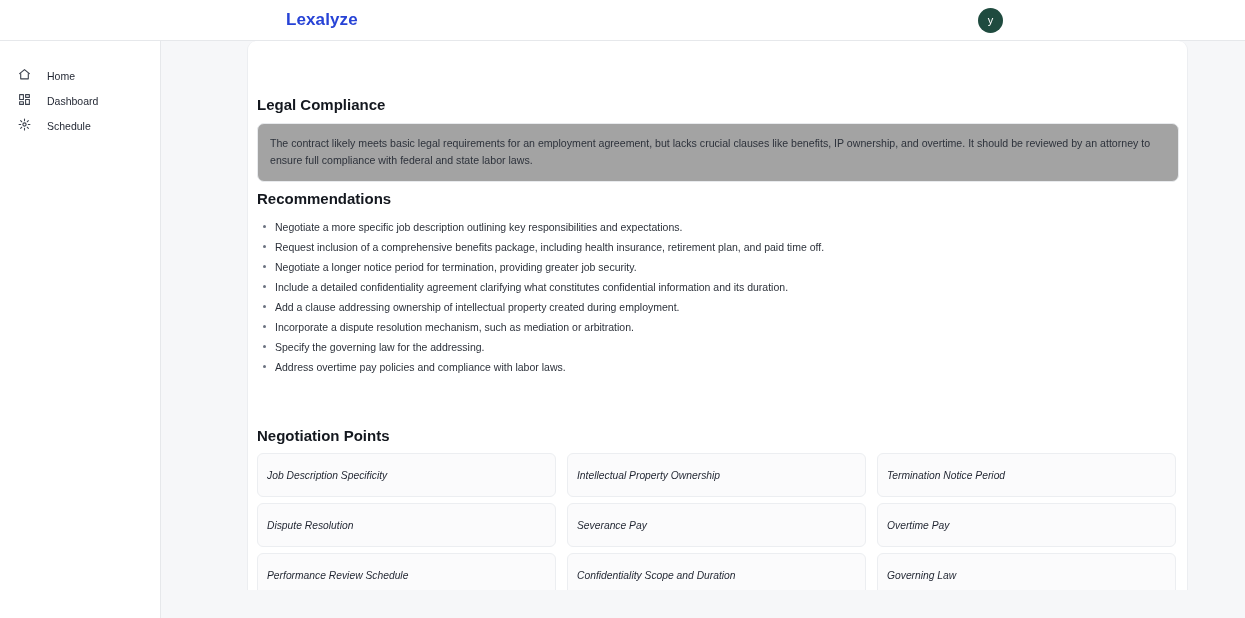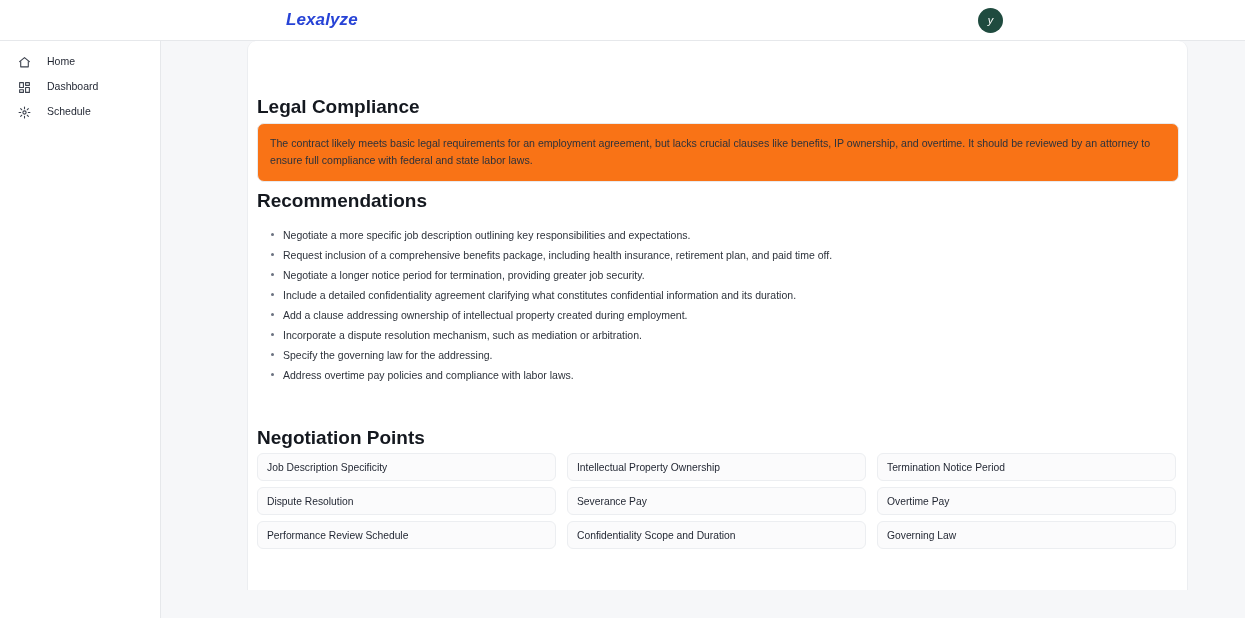--- a/index.html
+++ b/index.html
@@ -18,21 +18,20 @@
 
   
   .topbar {
     position: absolute;
     top: 0; left: 0;
     width: 1245px; height: 41px;
     background: #ffffff;
     border-bottom: 1px solid #e6e8eb;
     display: flex;
     align-items: center;
-    font-style: italic;
   }
   .brand {
     position: absolute;
     left: 286px;
     font-size: 17px;
     font-weight: bold;
     color: #2743d6;
     letter-spacing: 0.1px;
   }
   .avatar {
@@ -53,21 +52,21 @@
   .sidebar {
     position: absolute;
     top: 41px; left: 0;
     width: 161px; height: 577px;
     background: #ffffff;
     border-right: 1px solid #e6e8eb;
     padding-top: 15px;
   }
   .nav-item {
     display: flex;
-    align-items: flex-start;
+    align-items: flex-end;
     height: 25px;
     padding-left: 18px;
     gap: 16px;
     cursor: pointer;
     color: #1f2430;
   }
   .nav-icon {
     width: 13px; height: 13px;
     display: flex;
     align-items: center;
@@ -98,49 +97,49 @@
     background: #ffffff;
     border: 1px solid #eceef1;
     border-radius: 9px;
     border-top: none;
     padding: 0 11px;
   }
 
   h2.section-title {
     margin: 0;
     padding: 0;
-    font-size: 19px;
+    font-size: 15px;
     font-weight: bold;
     color: #14181f;
   }
   .sec-legal-title { position: absolute; top: 55px; left: 96px; }
   .sec-recs-title  { position: absolute; top: 149px; left: 96px; }
   .sec-neg-title   { position: absolute; top: 386px; left: 96px; }
 
   .callout {
     position: absolute;
     top: 82px; left: 96px;
     width: 922px;
     border: 1px solid #e8eaed;
     border-radius: 7px;
-    background: #f97316;
+    background: #a3a3a3;
     padding: 11px 12px 12px 12px;
   }
   .callout p {
     margin: 0;
     font-size: 10.6px;
     line-height: 17px;
     color: #2d323b;
   }
 
   ul.recs {
     position: absolute;
     top: 172px; left: 96px;
     width: 922px;
-    margin: 12px;
+    margin: 4px;
     padding: 0;
     list-style: none;
   }
   ul.recs li {
     position: relative;
     font-size: 10.5px;
     color: #2d323b;
     line-height: 20px;
     padding-left: 14px;
     height: 20px;
@@ -157,30 +156,31 @@
   .neg-grid {
     position: absolute;
     top: 412px; left: 96px;
     width: 922px;
     display: grid;
     grid-template-columns: repeat(3, 299px);
     column-gap: 11px;
     row-gap: 6px;
   }
   .neg-chip {
-    height: 28px;
+    height: 44px;
     border: 1px solid #eceef1;
     border-radius: 6px;
     background: #fbfbfc;
     display: flex;
     align-items: center;
     padding-left: 9px;
     font-size: 10.3px;
     color: #1f2430;
     cursor: pointer;
+    font-style: italic;
   }
 
   
   .bottom-strip {
     position: absolute;
     top: 590px; left: 161px;
     width: 1084px; height: 28px;
     background: #f6f7f9;
   }
 </style>

